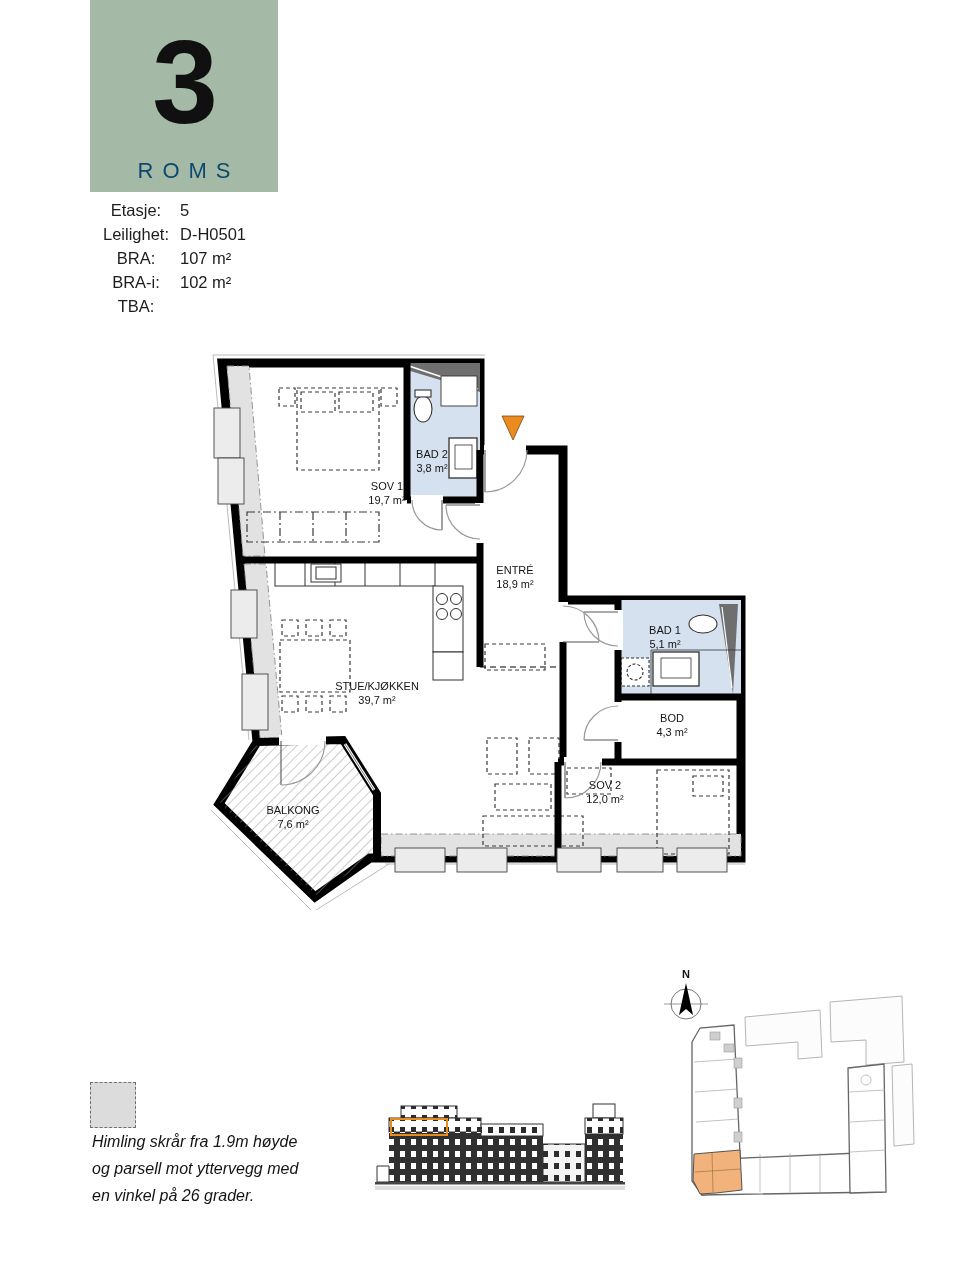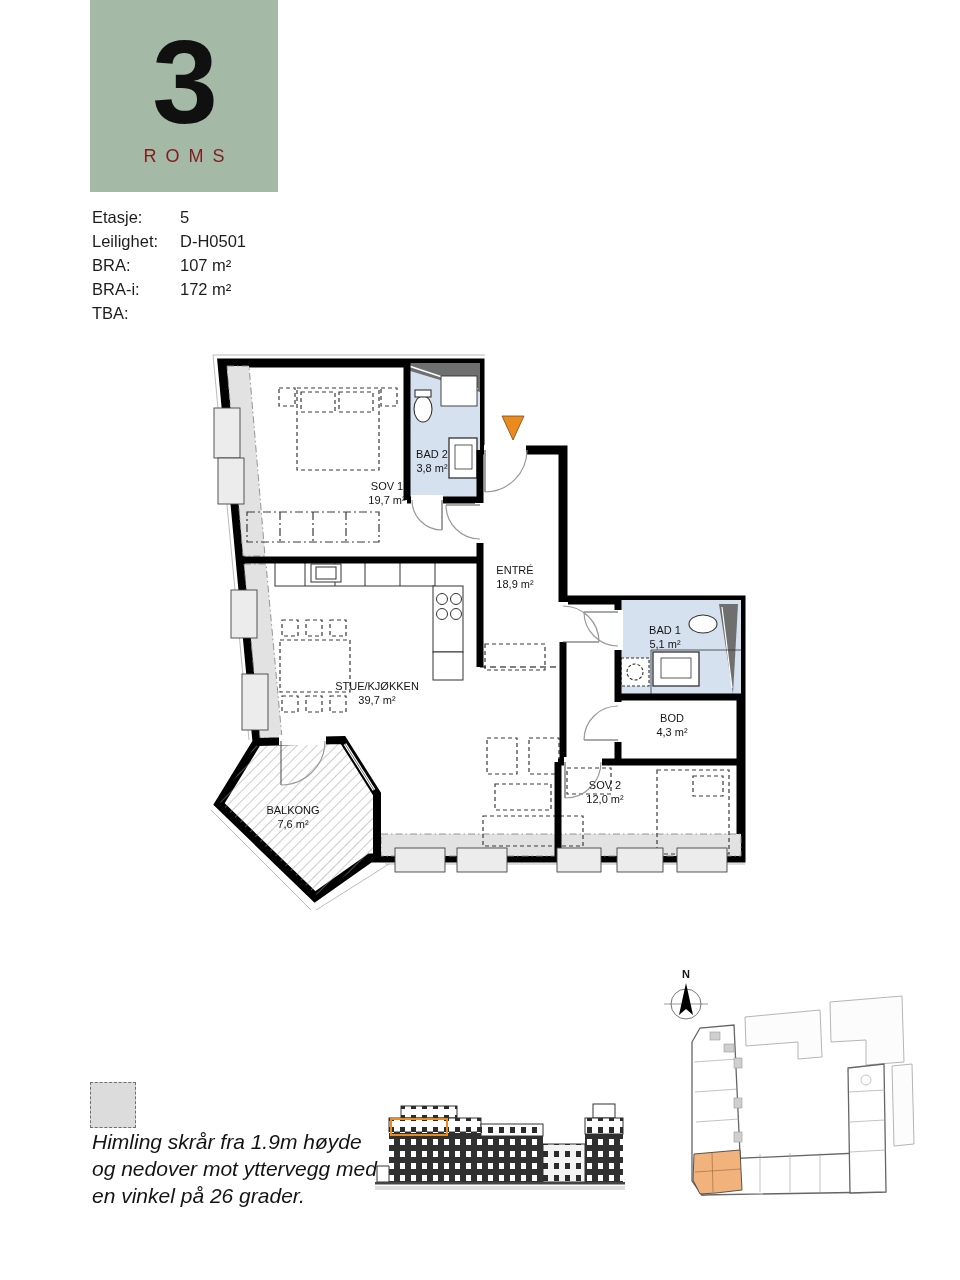--- a/index.html
+++ b/index.html
@@ -4,33 +4,33 @@
 <style>
   html,body{margin:0;padding:0;background:#fff;}
   .page{position:relative;width:960px;height:1280px;background:#fff;overflow:hidden;
         font-family:"Liberation Sans",sans-serif;color:#1d1d1d;}
 
   
   .badge{position:absolute;left:90px;top:0;width:188px;height:192px;background:#a5b9a7;
          display:flex;flex-direction:column;align-items:center;justify-content:flex-start;}
   .badge-number{font-size:118px;line-height:1.02;font-weight:700;color:#101010;margin-top:22px;
                 font-family:"Liberation Sans",sans-serif;letter-spacing:-2px;}
-  .badge-label{font-size:18px;font-weight:400;color:#7f1d1d;letter-spacing:9px;margin-top:4px;
+  .badge-label{font-size:22px;font-weight:400;color:#0c4a6e;letter-spacing:9px;margin-top:16px;
                margin-left:9px;}
 
   
-  .info{position:absolute;left:92px;top:205px;font-size:16.5px;line-height:24px;}
+  .info{position:absolute;left:92px;top:198px;font-size:16.5px;line-height:24px;text-align:center;}
   .info-row{display:flex;}
   .info-label{width:88px;flex:0 0 88px;}
   .info-value{white-space:nowrap;}
 
   
   .legend-swatch{position:absolute;left:90px;top:1082px;width:44px;height:44px;background:#dcdcdc;
                  border:1.6px dashed #6f6f6f;}
-  .legend-text{position:absolute;left:92px;top:1128px;width:290px;font-size:21px;font-style:italic;
+  .legend-text{position:absolute;left:92px;top:1128px;width:290px;font-size:16px;font-style:italic;
                line-height:27px;color:#141414;}
 
   .plan-svg{position:absolute;left:185px;top:352px;}
   .elev-svg{position:absolute;left:375px;top:1088px;}
   .site-svg{position:absolute;left:650px;top:962px;}
 
   svg text{font-family:"Liberation Sans",sans-serif;fill:#141414;}
 </style>
 </head>
 <body>
@@ -50,21 +50,21 @@
     <div class="info-row">
       <span class="info-label">Leilighet:</span>
       <span class="info-value">D-H0501</span>
     </div>
     <div class="info-row">
       <span class="info-label">BRA:</span>
       <span class="info-value">107 m²</span>
     </div>
     <div class="info-row">
       <span class="info-label">BRA-i:</span>
-      <span class="info-value">172 m²</span>
+      <span class="info-value">102 m²</span>
     </div>
     <div class="info-row">
       <span class="info-label">TBA:</span>
     </div>
   </div>
 
   <svg class="plan-svg" width="580" height="558" viewBox="0 0 580 558">
     <defs>
       <pattern id="hatch" width="7" height="7" patternUnits="userSpaceOnUse" patternTransform="rotate(45)">
         <line x1="0" y1="0" x2="0" y2="7" stroke="#9a9a9a" stroke-width="1"></line>
@@ -243,21 +243,21 @@
       <text x="192" y="338">STUE/KJØKKEN</text>
       <text x="192" y="352">39,7 m²</text>
       <text x="108" y="462">BALKONG</text>
       <text x="108" y="476">7,6 m²</text>
     </g>
   </svg>
 
   <div class="legend-swatch"></div>
   <div class="legend-text">
     <div>Himling skrår fra 1.9m høyde</div>
-    <div>og nedover mot yttervegg med</div>
+    <div>og parsell mot yttervegg med</div>
     <div>en vinkel på 26 grader.</div>
   </div>
 
   <svg class="elev-svg" width="250" height="112" viewBox="0 0 250 112">
     <defs>
       <pattern id="winw" width="11" height="12" patternUnits="userSpaceOnUse">
         <rect x="3" y="3" width="5" height="6" fill="#fff"></rect>
       </pattern>
       <pattern id="wind" width="11" height="12" patternUnits="userSpaceOnUse">
         <rect x="3" y="3" width="5" height="6" fill="#2c2c2c"></rect>

